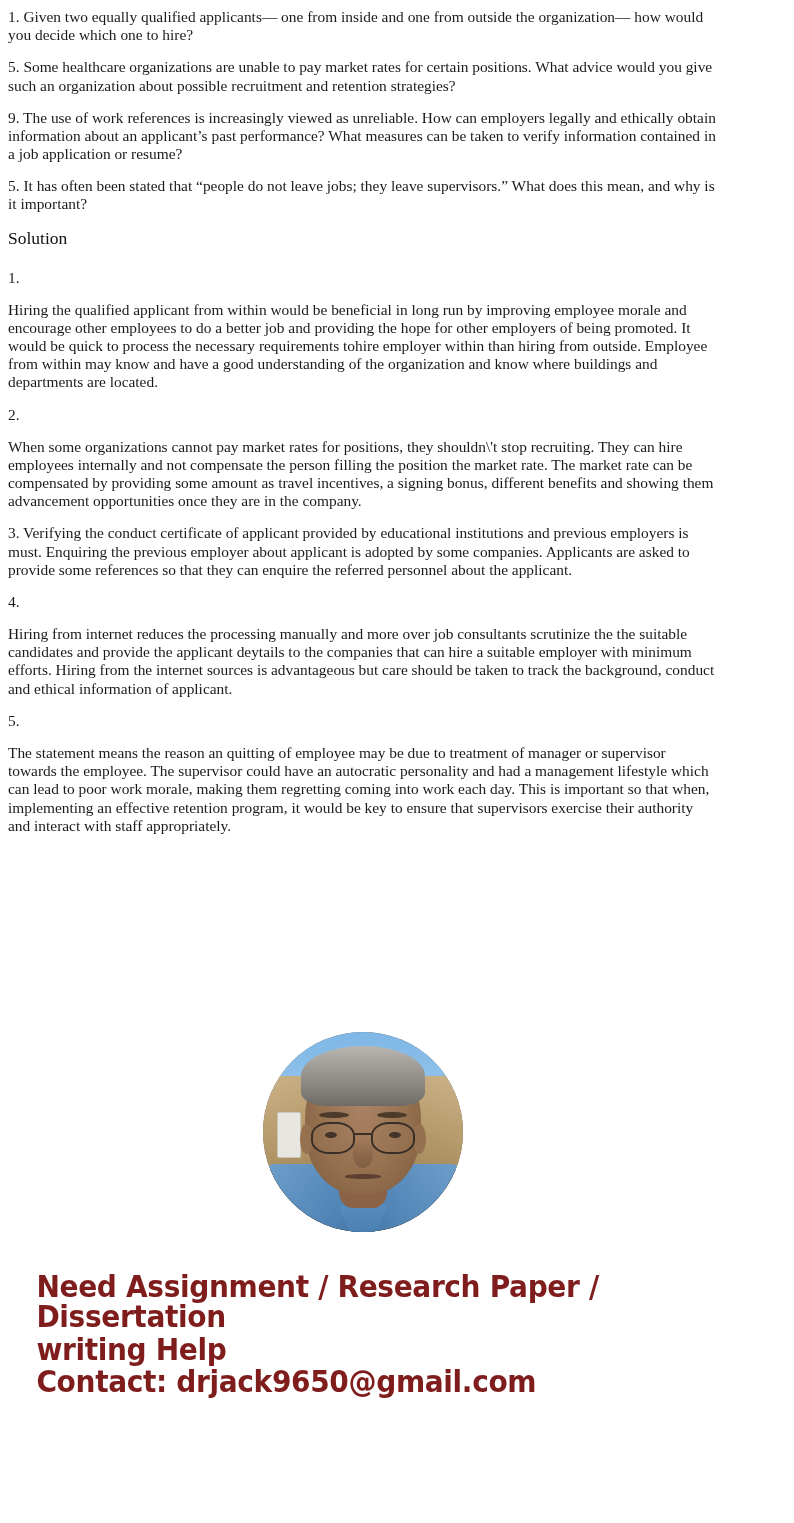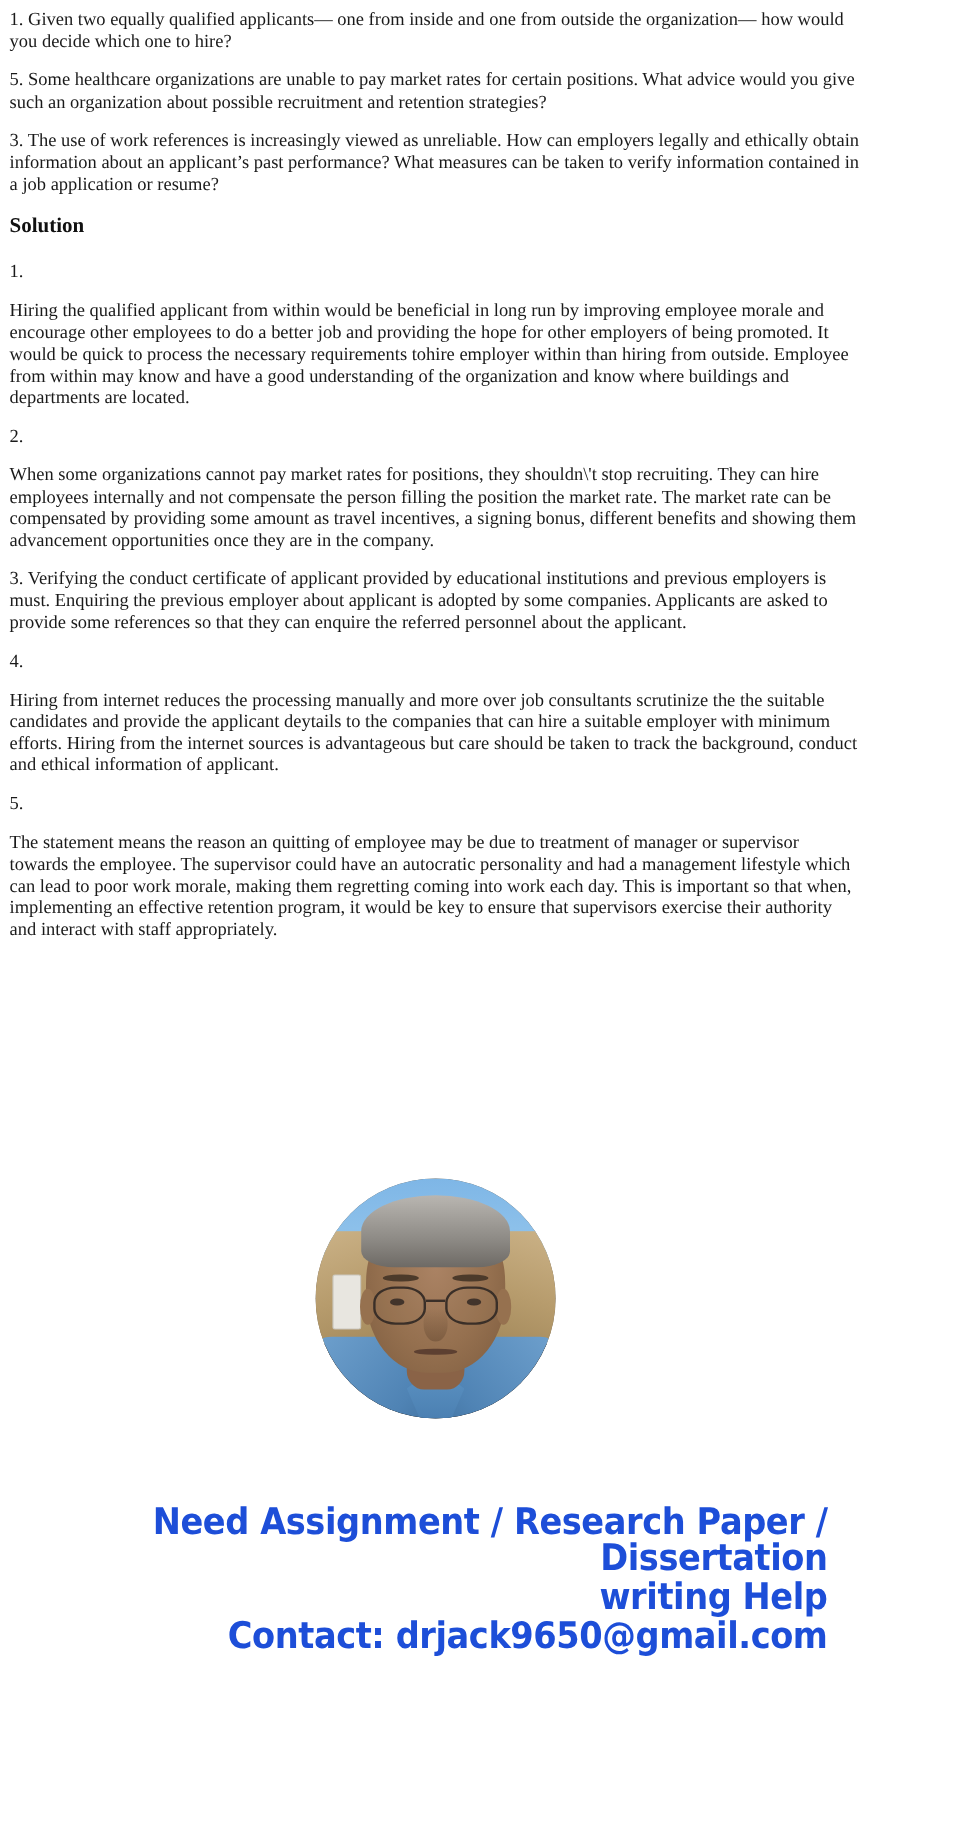--- a/index.html
+++ b/index.html
@@ -32,21 +32,21 @@
     line-height: 1.18;
     margin: 0 0 14px 0;
   }
   .plain-line {
     font-size: 15.4px;
     line-height: 1.18;
     margin: 0 0 22px 0;
   }
   .solution-heading {
     font-size: 17.5px;
-    font-weight: bold;
+    font-weight: normal;
     line-height: 1.2;
     margin: 0 0 20px 0;
     color: #111111;
   }
 
   
   .portrait-wrap {
     width: 100%;
     display: flex;
     justify-content: center;
@@ -196,48 +196,49 @@
     top: 46%;
     width: 6.5%; height: 15%;
     background: #96714f;
     border-radius: 50%;
   }
   .ph-ear-l { left: 18.5%; }
   .ph-ear-r { right: 18.5%; }
 
   
   .promo {
-    margin-top: 72px;
-    text-align: right;
+    margin-top: 40px;
+    text-align: left;
     font-family: "DejaVu Sans", "Liberation Sans", sans-serif;
     font-weight: bold;
     font-size: 30.5px;
     line-height: 1.0;
-    color: #1d4ed8;
+    color: #7f1d1d;
     letter-spacing: -0.4px;
     padding-bottom: 28px;
   }
   .promo-line {
     display: block;
     transform: scaleX(0.92);
     transform-origin: center;
   }
   .promo-line + .promo-line {
     margin-top: 2px;
   }
 </style>
 </head>
 <body>
 
 <div class="page">
 
   <div>
     <p class="para">1.   Given two equally qualified applicants— one from inside and one from outside the organization— how would you decide which one to hire?</p>
     <p class="para">5.   Some healthcare organizations are unable to pay market rates for certain positions. What advice would you give such an organization about possible recruitment and retention strategies?</p>
-    <p class="para">3.   The use of work references is increasingly viewed as unreliable. How can employers legally and ethically obtain information about an applicant’s past performance? What measures can be taken to verify information contained in a job application or resume?</p>
+    <p class="para">9.   The use of work references is increasingly viewed as unreliable. How can employers legally and ethically obtain information about an applicant’s past performance? What measures can be taken to verify information contained in a job application or resume?</p>
+    <p class="para">5.   It has often been stated that “people do not leave jobs; they leave supervisors.” What does this mean, and why is it important?</p>
   </div>
 
 
   <h2 class="solution-heading">Solution</h2>
 
   <div>
 
     <p class="num-only">1.</p>
     <p class="para">Hiring the qualified applicant from within would be beneficial in long run by improving employee morale and encourage other employees to do a better job and providing the hope for other employers of being promoted. It would be quick to process the necessary requirements tohire employer within than hiring from outside. Employee from within may know and have a good understanding of the organization and know where buildings and departments are located.</p>
 

